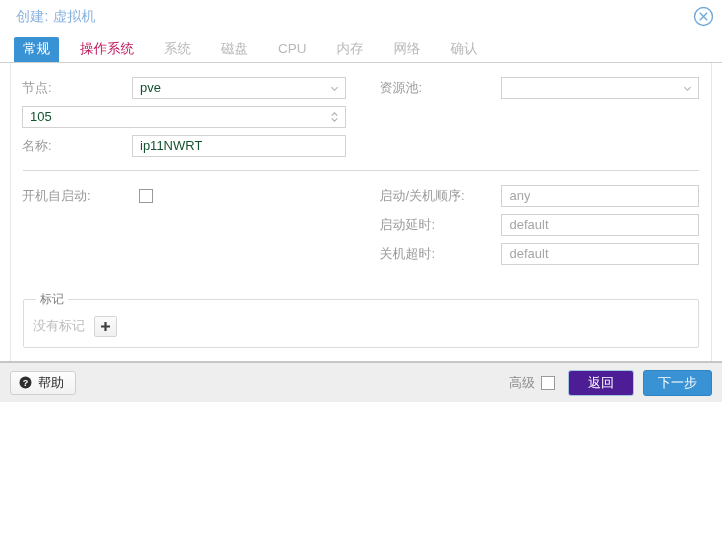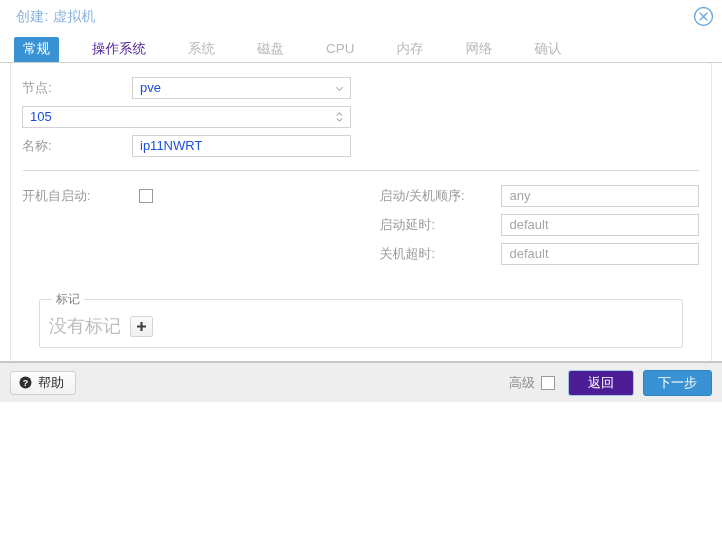--- a/index.html
+++ b/index.html
@@ -55,29 +55,29 @@
     background: #ffffff;
     border-bottom: 1px solid #cfcfcf;
     display: flex;
     align-items: flex-end;
     padding-left: 14px;
     box-sizing: border-box;
   }
   .tab {
     font-size: 13.5px;
     padding: 3px 9px 4px 9px;
-    margin-right: 24px;
+    margin-right: 12px;
     color: #b9b9b9;
     white-space: nowrap;
     cursor: pointer;
     line-height: 18px;
     border-radius: 2px 2px 0 0;
   }
   .tab.enabled {
-    color: #4c1d95;
+    color: #be185d;
   }
   .tab.active {
     background: #3892d4;
     color: #ffffff;
   }
   
   .bodywrap {
     flex: 1 1 auto;
     padding: 0;
     background: #ffffff;
@@ -128,21 +128,21 @@
     border: 1px solid #d2d2d2;
     background: #ffffff;
     box-sizing: border-box;
     position: relative;
     display: flex;
     align-items: center;
   }
   .field .val {
     padding-left: 7px;
     font-size: 13px;
-    color: #1d4ed8;
+    color: #14532d;
     line-height: 20px;
     white-space: nowrap;
     overflow: hidden;
   }
   .field .val.placeholder {
     color: #a6a6a6;
   }
   .trigger {
     position: absolute;
     right: 4px;
@@ -178,38 +178,38 @@
     background: #d8d8d8;
     margin: 9px 12px 0 12px;
   }
   
   .tagswrap {
     margin: 22px 12px 0 12px;
   }
   fieldset.tags {
     border: 1px solid #dcdcdc;
     border-radius: 2px;
-    margin: 16px;
+    margin: 0;
     padding: 6px 24px 9px 9px;
     box-sizing: border-box;
   }
   fieldset.tags legend {
     font-size: 12px;
     color: #7f7f7f;
     padding: 0 4px;
     margin-left: 3px;
   }
   .tagrow {
     display: flex;
     align-items: center;
     height: 24px;
   }
   .notags {
     color: #bdbdbd;
-    font-size: 18px;
+    font-size: 13px;
     margin-right: 9px;
   }
   .plusbtn {
     width: 23px;
     height: 21px;
     border: 1px solid #d5d5d5;
     border-radius: 2px;
     background: linear-gradient(#fbfbfb, #f0f0f0);
     display: flex;
     align-items: center;
@@ -348,20 +348,35 @@
 
           <div class="row">
             <div class="lbl">名称:</div>
             <div class="field">
               <div class="val">ip11NWRT</div>
             </div>
           </div>
 
         </div>
 
+        <div class="col col-right">
+
+          <div class="row">
+            <div class="lbl">资源池:</div>
+            <div class="field">
+              <div class="val"></div>
+              <span class="trigger">
+                <svg class="chev" viewBox="0 0 10 10" aria-hidden="true">
+                  <path d="M1.5 3.5 L5 7 L8.5 3.5" fill="none" stroke="#b0b0b0" stroke-width="1.2"></path>
+                </svg>
+              </span>
+            </div>
+          </div>
+
+        </div>
       </div>
 
       <div class="divider"></div>
 
       <div class="cols">
 
         <div class="col col-left">
           <div class="row">
             <div class="lbl">开机自启动:</div>
             <div class="checkbox"></div>

